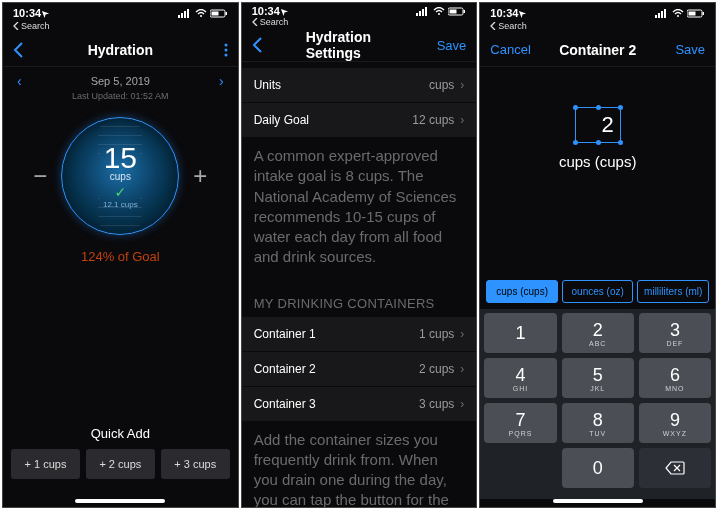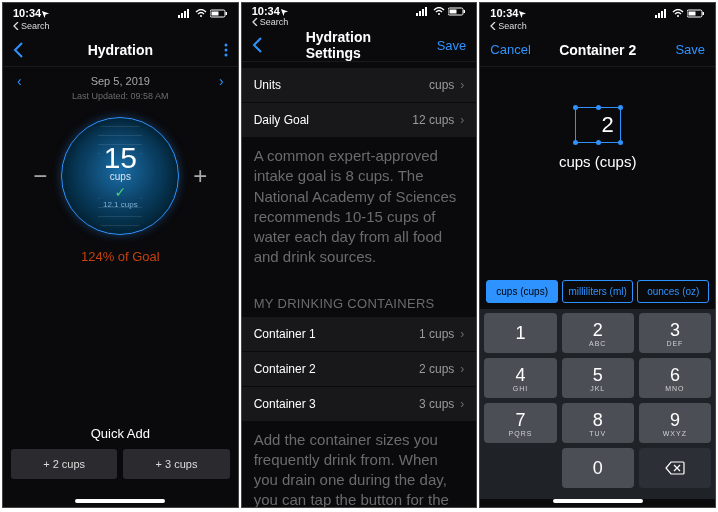--- a/index.html
+++ b/index.html
@@ -183,37 +183,38 @@
           <circle cx="2" cy="7" r="1.5" fill="#2e93ff"></circle>
           <circle cx="2" cy="12" r="1.5" fill="#2e93ff"></circle>
         </svg>
     </div>
   </div>
   <div class="daterow">
     <span class="chev">‹</span>
     <span>Sep 5, 2019</span>
     <span class="chev">›</span>
   </div>
-  <div class="updated">Last Updated: 09:58 AM</div>
+  <div class="updated">Last Updated: 01:52 AM</div>
 
   <div class="gauge-wrap">
     <div class="pm">−</div>
     <div class="gauge">
       <div class="big">15</div>
       <div class="unit">cups</div>
       <div class="check">✓</div>
       <div class="sub">12.1 cups</div>
     </div>
     <div class="pm">+</div>
   </div>
   <div class="goal">124% of Goal</div>
 
   <div class="qa">
     <h4>Quick Add</h4>
     <div class="row">
+      <button>+ 1 cups</button>
       <button>+ 2 cups</button>
       <button>+ 3 cups</button>
     </div>
   </div>
   <div class="homebar"></div>
 </div>
 
 <div class="phone">
   <div class="status">
     <div class="left">
@@ -350,22 +351,22 @@
         <span class="h bl"></span>
         <span class="h br"></span>
         <span class="h tm"></span>
         <span class="h bm"></span>
     </div>
     <div class="unitlabel">cups (cups)</div>
   </div>
 
   <div class="segs">
     <div class="seg on">cups (cups)</div>
+    <div class="seg">ounces (oz)</div>
     <div class="seg">milliliters (ml)</div>
-    <div class="seg">ounces (oz)</div>
   </div>
 
   <div class="kb">
     <div class="krow">
       <div class="key">
           <span>1</span>
           <span class="letters"></span>
         </div>
       <div class="key">
           <span>2</span>

